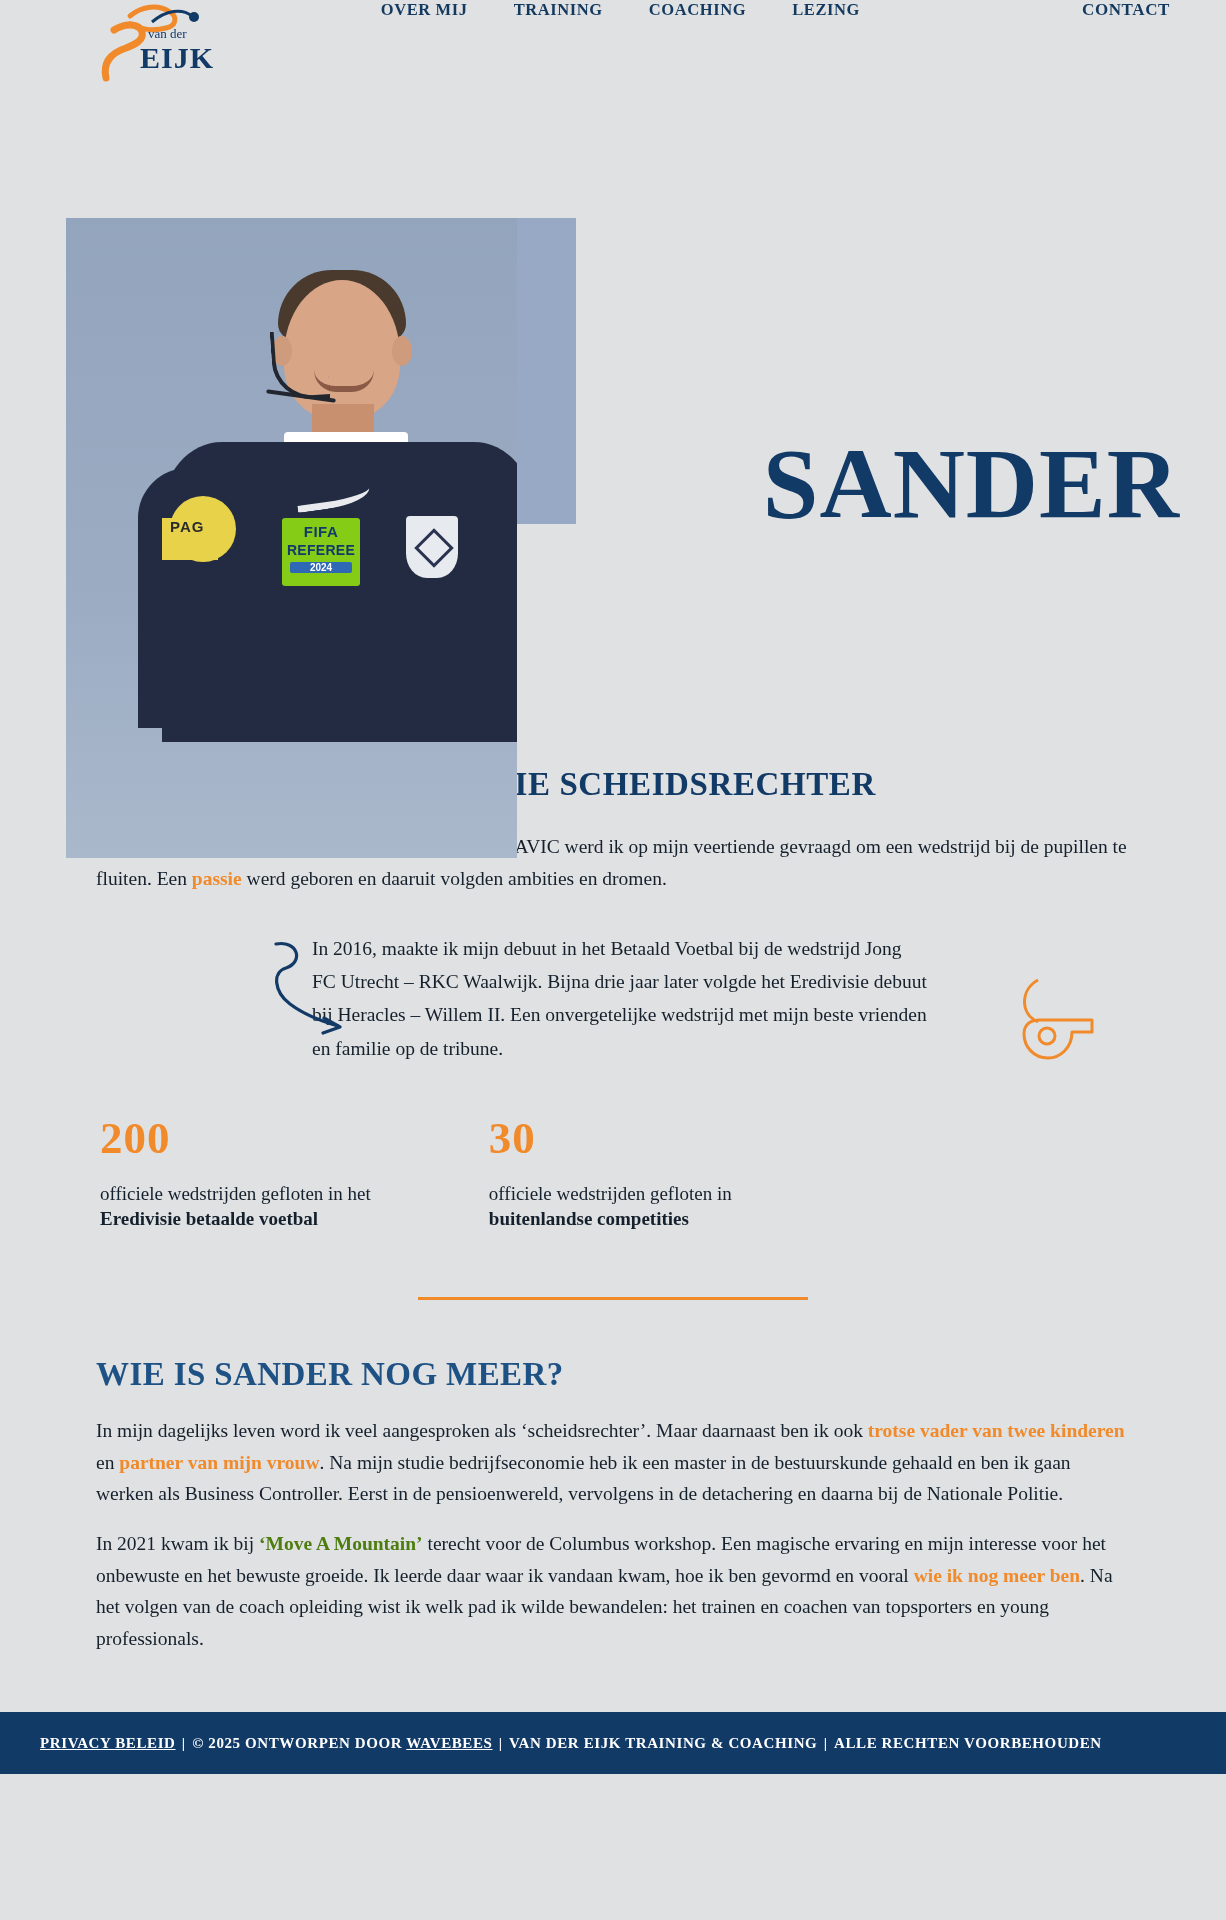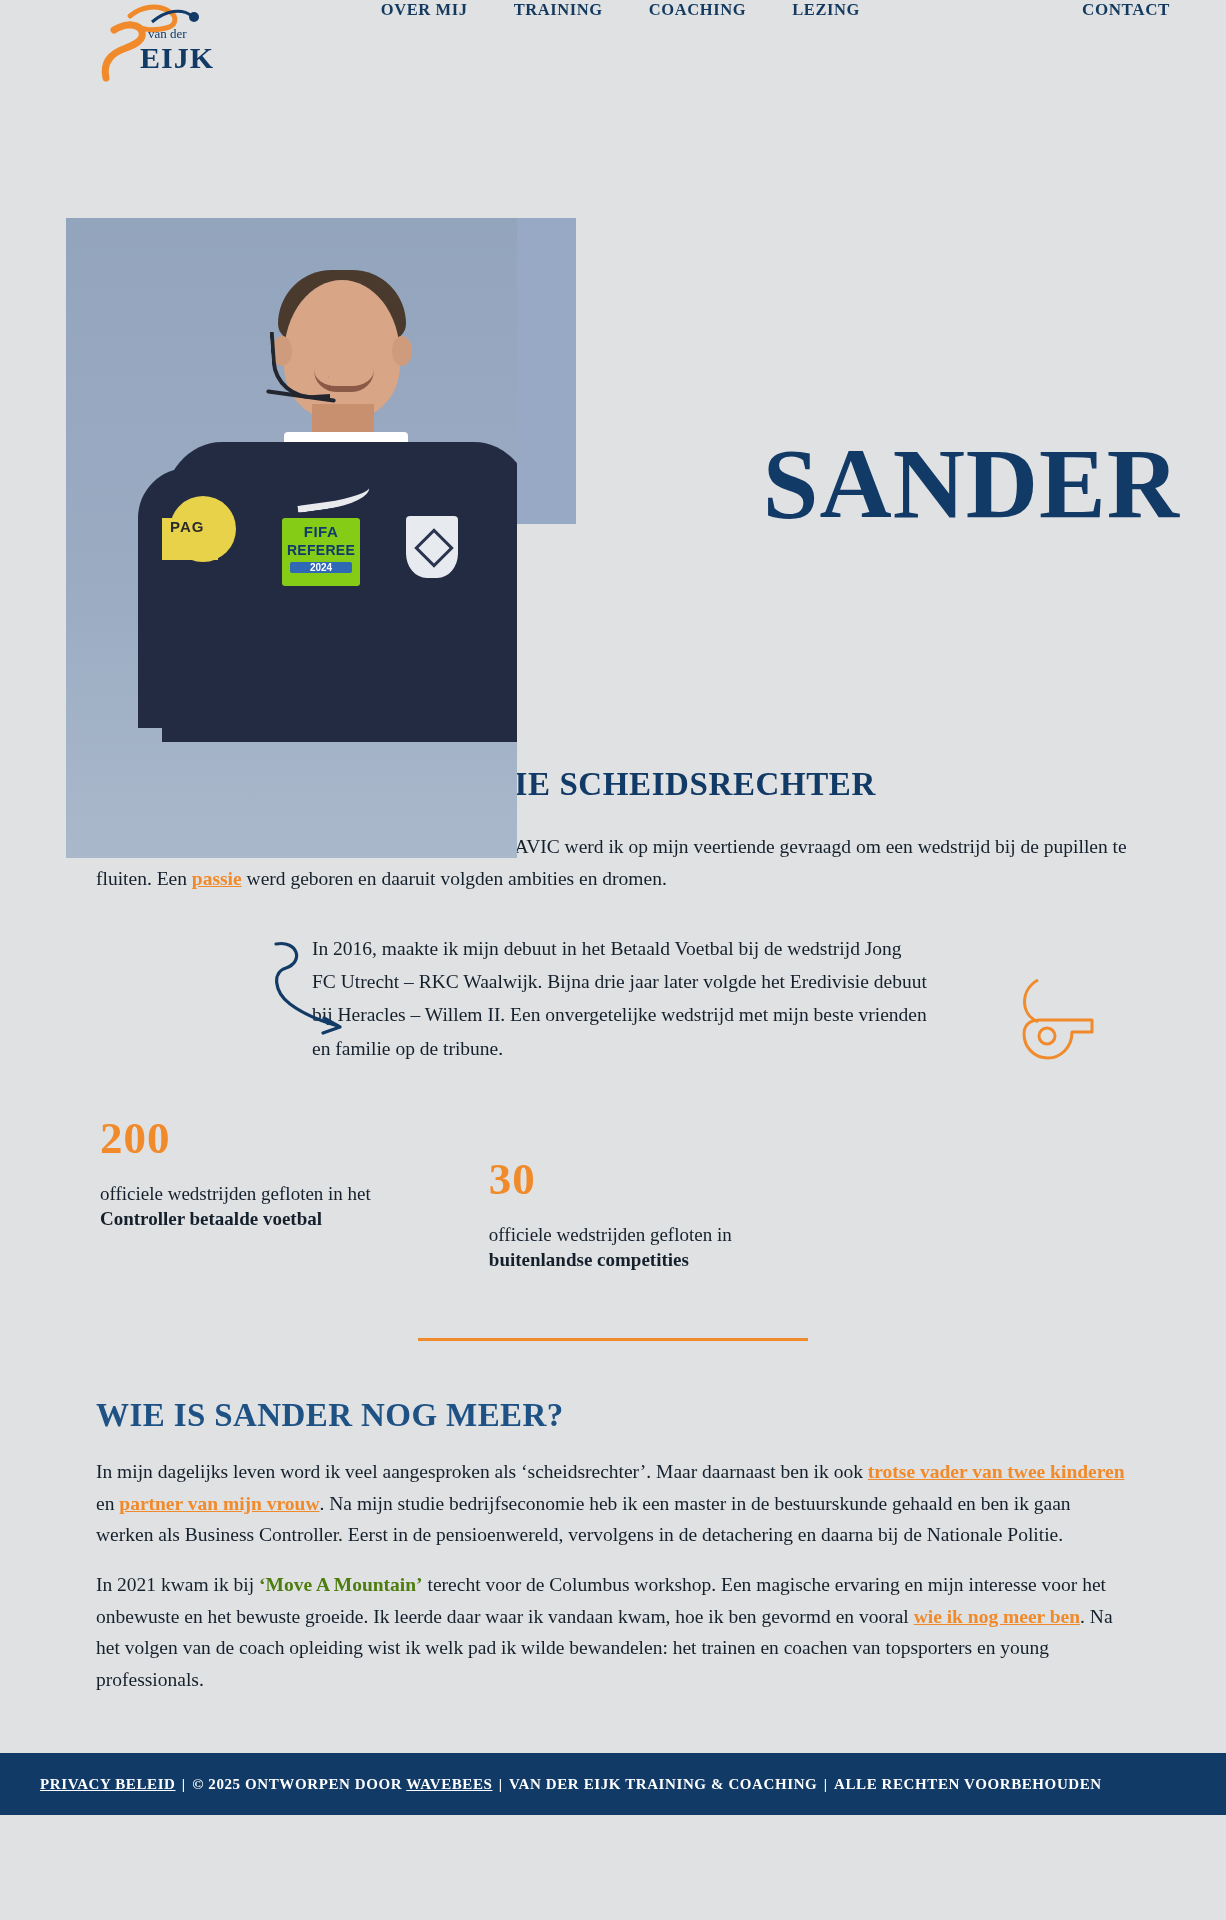--- a/index.html
+++ b/index.html
@@ -241,21 +241,21 @@
     letter-spacing: 0.6px;
     color: #123a66;
     margin: 36px 0 28px 0;
   }
   p.body {
     font-size: 19.5px;
     line-height: 1.62;
     color: #14202c;
     margin: 0 0 18px 0;
   }
-  .hl { color: #f08a2a; font-weight: bold; text-decoration: underline; }
+  .hl { color: #f08a2a; font-weight: bold; }
   .hl-quote { color: #4d7c0f; font-weight: bold; }
 
   .quote-block {
     position: relative;
     margin: 38px 0 18px 0;
     padding-left: 216px;
     padding-right: 200px;
     min-height: 150px;
   }
   .quote-block p {
@@ -283,21 +283,21 @@
   }
   .stat .txt {
     font-size: 19px;
     line-height: 1.32;
     padding-top: 6px;
     color: #14202c;
     max-width: 330px;
   }
   .stat .txt b { font-weight: bold; }
   .stat.second .txt { max-width: 320px; }
-  .stat.second { margin-left: 88px; margin-top: 41px; }
+  .stat.second { margin-left: 88px; }
 
   .divider {
     width: 390px;
     height: 3px;
     background: #f08a2a;
     margin: 66px auto 56px auto;
   }
 
   .h2 {
     font-size: 33px;
@@ -411,21 +411,21 @@
     </div>
 
     <p>In 2016, maakte ik mijn debuut in het Betaald Voetbal bij de wedstrijd Jong FC Utrecht – RKC Waalwijk. Bijna drie jaar later volgde het Eredivisie debuut bij Heracles – Willem II. Een onvergetelijke wedstrijd met mijn beste vrienden en familie op de tribune.</p>
   </div>
 
   <div class="stats">
     <div class="stat">
       <div class="num">200</div>
       <div class="txt">
         <span>officiele wedstrijden gefloten in het</span><br>
-        <b>Controller betaalde voetbal</b>
+        <b>Eredivisie betaalde voetbal</b>
       </div>
     </div>
     <div class="stat second">
       <div class="num">30</div>
       <div class="txt">
         <span>officiele wedstrijden gefloten in</span><br>
         <b>buitenlandse competities</b>
       </div>
     </div>
   </div>

